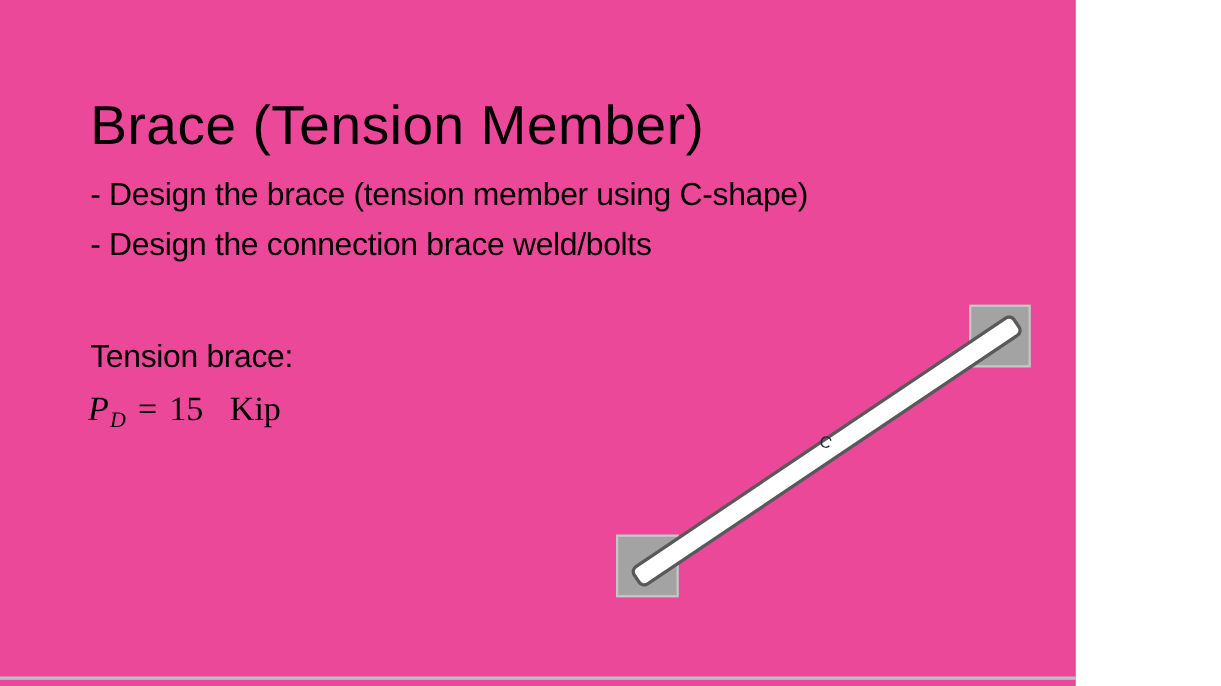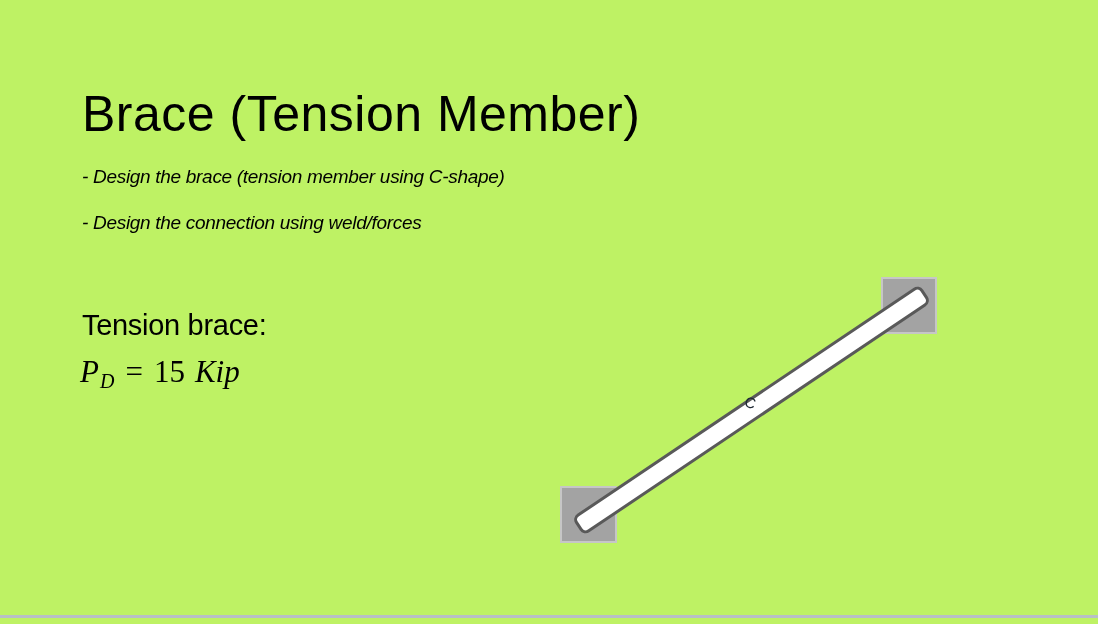--- a/index.html
+++ b/index.html
@@ -2,23 +2,23 @@
 <html style="--plate-fill: #a3a3a3; --plate-border: #c6c6c6; --brace-fill: #ffffff; --brace-stroke: #595959; --bottom-rule: #b8bfc6;"><head>
 <meta charset="utf-8">
 <style>
   html, body {
     margin: 0;
     padding: 0;
     background: #ffffff;
   }
   .slide {
     position: relative;
-    width: 1098px;
+    width: 978px;
     height: 624px;
-    background: #bef264;
+    background: #ec4899;
     overflow: hidden;
     font-family: "Liberation Sans", sans-serif;
     color: #000000;
   }
 
   .title {
     position: absolute;
     left: 82px;
     top: 55px;
     font-size: 50px;
@@ -27,25 +27,24 @@
     letter-spacing: 0.5px;
     white-space: nowrap;
   }
 
   .bullets {
     position: absolute;
     left: 82px;
     top: 154px;
   }
   .bullet {
-    font-size: 19px;
+    font-size: 29px;
     line-height: 46px;
     letter-spacing: -0.3px;
     white-space: nowrap;
-    font-style: italic;
   }
 
   .tension-heading {
     position: absolute;
     left: 82px;
     top: 311px;
     font-size: 29px;
     line-height: 1;
     letter-spacing: -0.3px;
     white-space: nowrap;
@@ -72,22 +71,21 @@
     margin-left: 1px;
   }
   .math-eq {
     font-style: normal;
     margin: 0 11px;
   }
   .math-val {
     font-style: normal;
   }
   .math-unit {
-    font-style: italic;
-    margin-left: 10px;
+    margin-left: 24px;
     text-align: center;
   }
 
   
   .plate {
     position: absolute;
     box-sizing: border-box;
     background: var(--plate-fill, #a3a3a3);
     border: 2px solid var(--plate-border, #c6c6c6);
   }
@@ -136,21 +134,21 @@
 </style>
 </head>
 <body>
 
 <div class="slide">
 
   <h1 class="title">Brace (Tension Member)</h1>
 
   <div class="bullets">
     <div class="bullet">- Design the brace (tension member using C-shape)</div>
-    <div class="bullet">- Design the connection using weld/forces</div>
+    <div class="bullet">- Design the connection brace weld/bolts</div>
   </div>
 
   <div class="tension-heading">Tension brace:</div>
 
   <div class="math-block">
     <div class="math-line">
       <span class="math-sym">P</span><span class="math-sub">D</span><span class="math-eq">=</span><span class="math-val">15</span><span class="math-unit">Kip</span>
     </div>
   </div>
 

